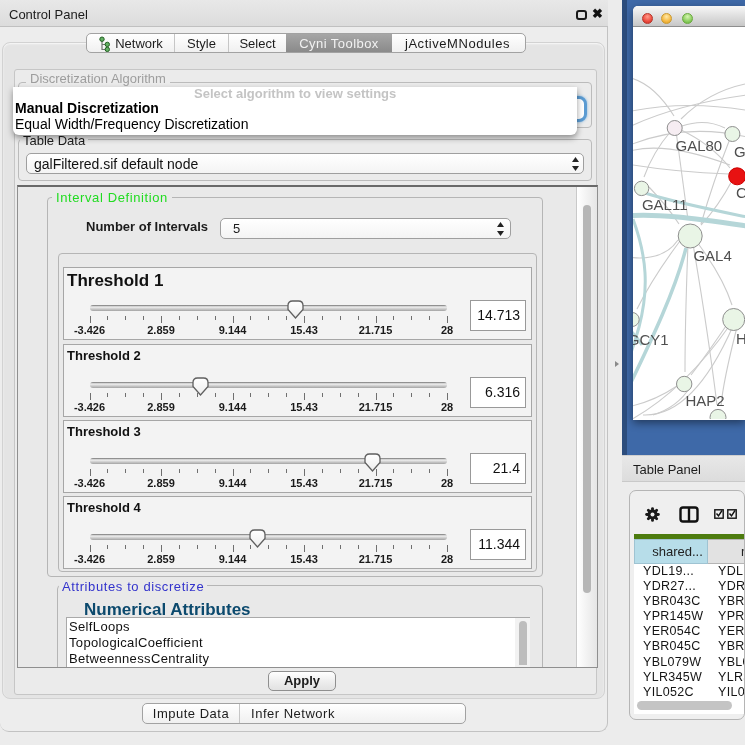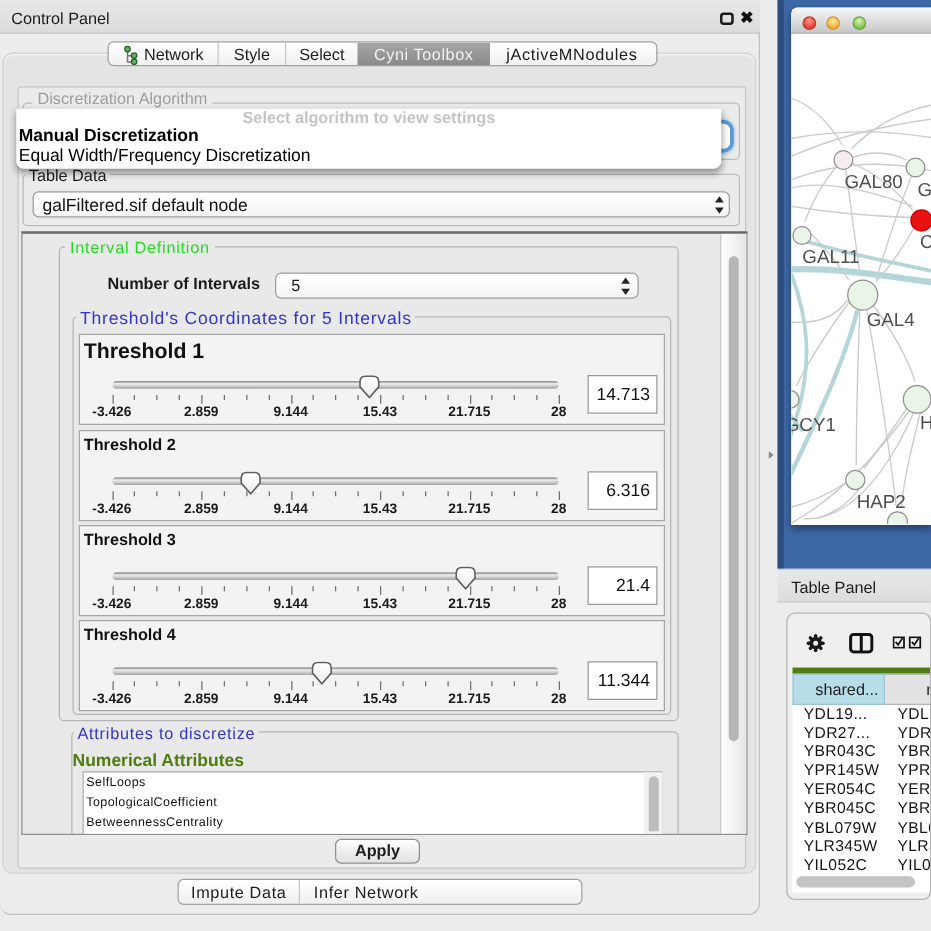--- a/index.html
+++ b/index.html
@@ -76,21 +76,20 @@
   <div class="abs" style="left:202px;top:31px;width:291px;height:21px;background:linear-gradient(#ffffff,#f4f4f4);border:1px solid #9f9f9f;border-radius:5px;"></div>
   <div class="abs b13" style="left:215px;top:34px;">5</div>
   <div class="abs" style="left:478px;top:33px;width:9px;height:18px;">
    <svg width="9" height="18">
         <path d="M4.5 2 L8 7 L1 7 Z" fill="#222"></path>
         <path d="M4.5 16 L1 11 L8 11 Z" fill="#222"></path>
       </svg>
   </div>
 
   <div class="abs" style="left:40px;top:66px;width:479px;height:319px;border:1px solid #b5b5b5;border-radius:4px;"></div>
-  <div class="abs" style="left:43px;top:59px;font-size:14px;letter-spacing:0.65px;color:#3333cc;background:#e9e9e9;padding:0 3px;">Threshold's Coordinates for 5 Intervals</div>
 </div>
 
 <div class="abs" style="left:63px;top:267px;width:469px;height:73px;background:#f3f3f3;border:1px solid #a6a6a6;"></div>
 <div class="abs" style="left:67px;top:271px;font-size:17px;font-weight:bold;color:#111;">Threshold 1</div>
 <div class="abs" style="left:89.5px;top:305px;width:357.5px;height:6px;border-radius:3px;background:linear-gradient(#6f6f6f,#f0f0f0 32%,#cfcfcf 62%,#a3a3a3);"></div>
 <div class="abs" style="left:89.5px;top:316px;width:1px;height:7px;background:#6f6f6f;"></div>
 <div class="abs" style="left:107.375px;top:316px;width:1px;height:4px;background:#6f6f6f;"></div>
 <div class="abs" style="left:125.25px;top:316px;width:1px;height:4px;background:#6f6f6f;"></div>
 <div class="abs" style="left:143.125px;top:316px;width:1px;height:4px;background:#6f6f6f;"></div>
 <div class="abs" style="left:161.0px;top:316px;width:1px;height:7px;background:#6f6f6f;"></div>
@@ -247,23 +246,23 @@
       </linearGradient>
     </defs>
     <path d="M1 5.5 Q1 1 5.5 1 L11.5 1 Q16 1 16 5.5 L16 9.5 L8.5 18 L1 9.5 Z" fill="url(#tg495)" stroke="#5f5f5f" stroke-width="1.3"></path>
   </svg>
 <div class="abs" style="left:470px;top:528.5px;width:56px;height:31px;background:#ffffff;border:1px solid #999;"></div>
 <div class="abs" style="left:468px;top:535.5px;width:52px;text-align:right;font-size:14px;color:#111;">11.344</div>
 
 <div class="abs" style="left:18px;top:186px;width:556px;height:481px;overflow:hidden;pointer-events:none;">
   <div class="abs" style="left:39px;top:399px;width:486px;height:120px;border:1px solid #b5b5b5;border-radius:4px;"></div>
   <div class="abs" style="left:41px;top:393px;font-size:13px;letter-spacing:0.6px;color:#3333cc;background:#e9e9e9;padding:0 3px;">Attributes to discretize</div>
-  <div class="abs" style="left:40px;top:414px;font-size:14px;font-weight:bold;color:#4d7c0f;">Numerical Attributes</div>
+  <div class="abs" style="left:40px;top:414px;font-size:17px;font-weight:bold;color:#0c4a6e;padding-left:26px;">Numerical Attributes</div>
   <div class="abs" style="left:48px;top:431px;width:464px;height:60px;background:#ffffff;border:1px solid #a9a9a9;"></div>
-  <div class="abs" style="left:51px;top:433px;font-size:10px;letter-spacing:0.35px;color:#111;line-height:16px;">SelfLoops<br>TopologicalCoefficient<br>BetweennessCentrality</div>
+  <div class="abs" style="left:51px;top:433px;font-size:13px;letter-spacing:0.35px;color:#111;line-height:16px;">SelfLoops<br>TopologicalCoefficient<br>BetweennessCentrality</div>
   <div class="abs" style="left:497px;top:432px;width:15px;height:59px;background:#f2f2f2;"></div>
     <div class="abs" style="left:501px;top:435px;width:8px;height:44px;background:#bdbdbd;border-radius:4px 4px 0 0;"></div>
 </div>
 
 <div class="abs" style="left:268px;top:671px;width:68px;height:20px;background:linear-gradient(#ffffff,#ededed 55%,#e2e2e2);border:1px solid #8f8f8f;border-radius:5px;text-align:center;line-height:18px;font-size:13px;font-weight:bold;color:#1c1c1c;">Apply</div>
 
 <div class="abs" style="left:142px;top:703px;width:324px;height:21px;background:linear-gradient(#ffffff,#f0f0f0);border:1px solid #a2a2a2;border-radius:5px;overflow:hidden;display:flex;">
   <div style="width:97px;display:flex;align-items:center;justify-content:center;border-right:1px solid #c6c6c6;">
       <span class="b13" style="letter-spacing:0.5px;">Impute Data</span>
     </div>

